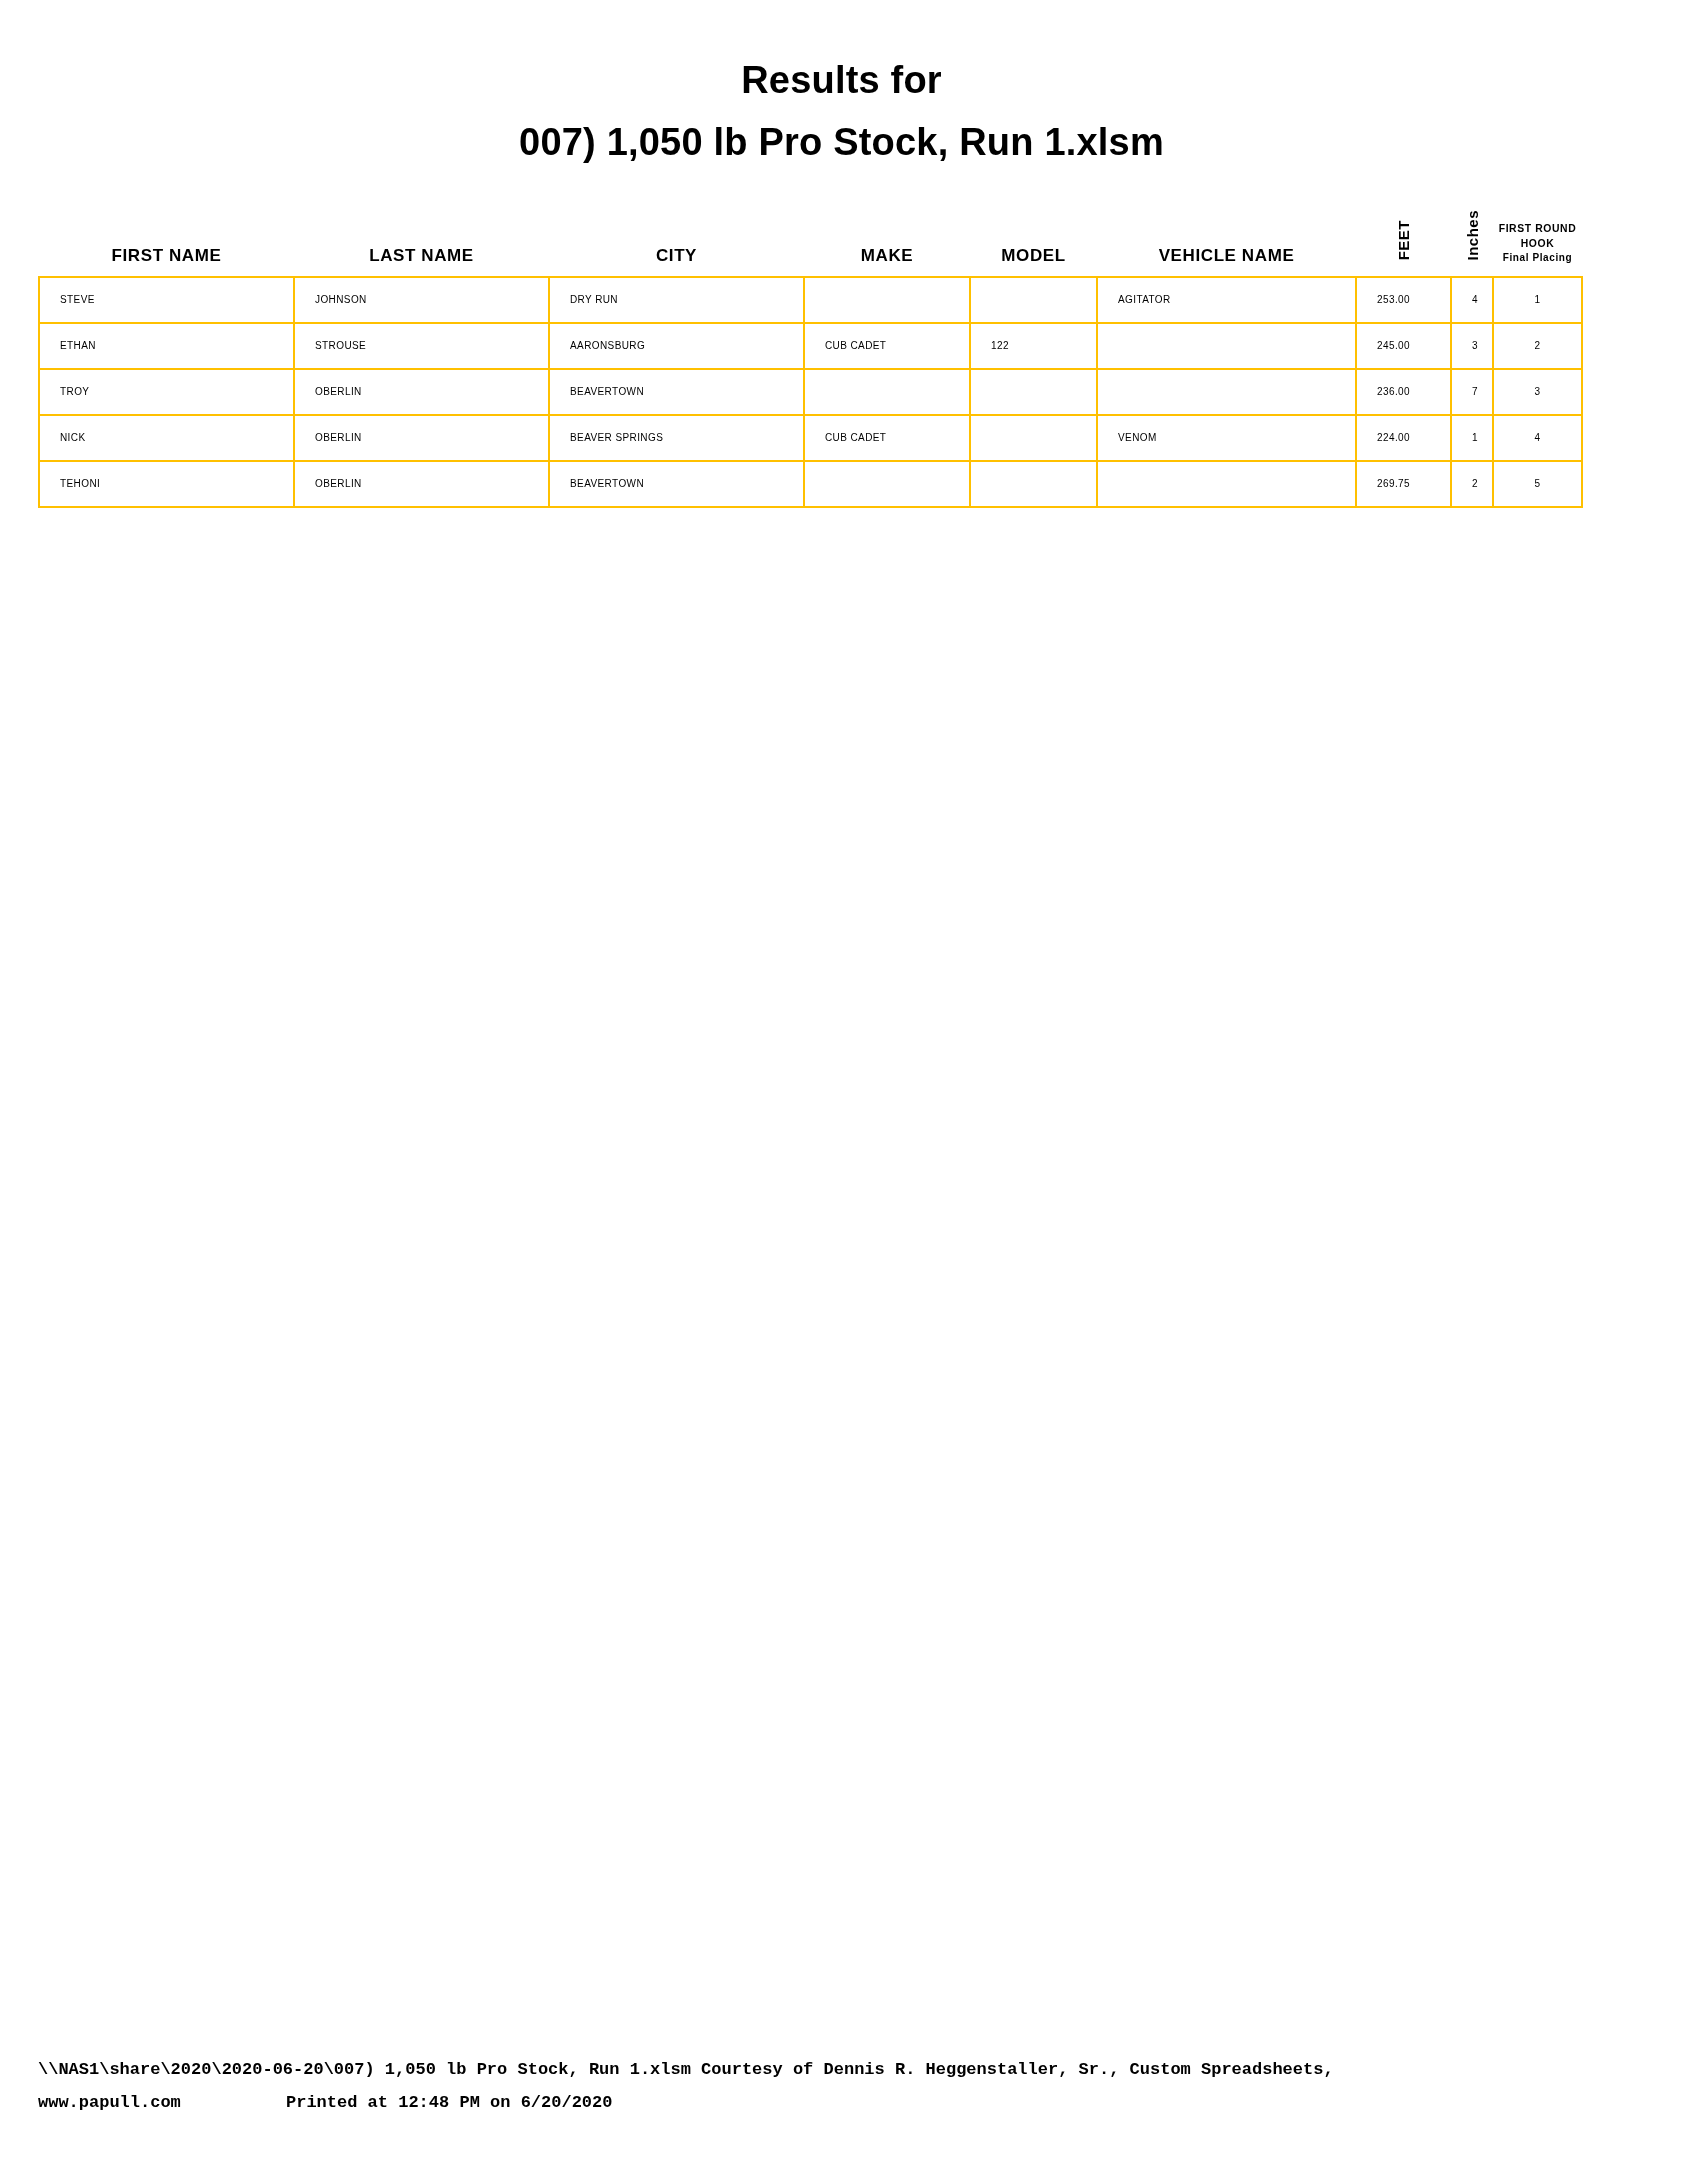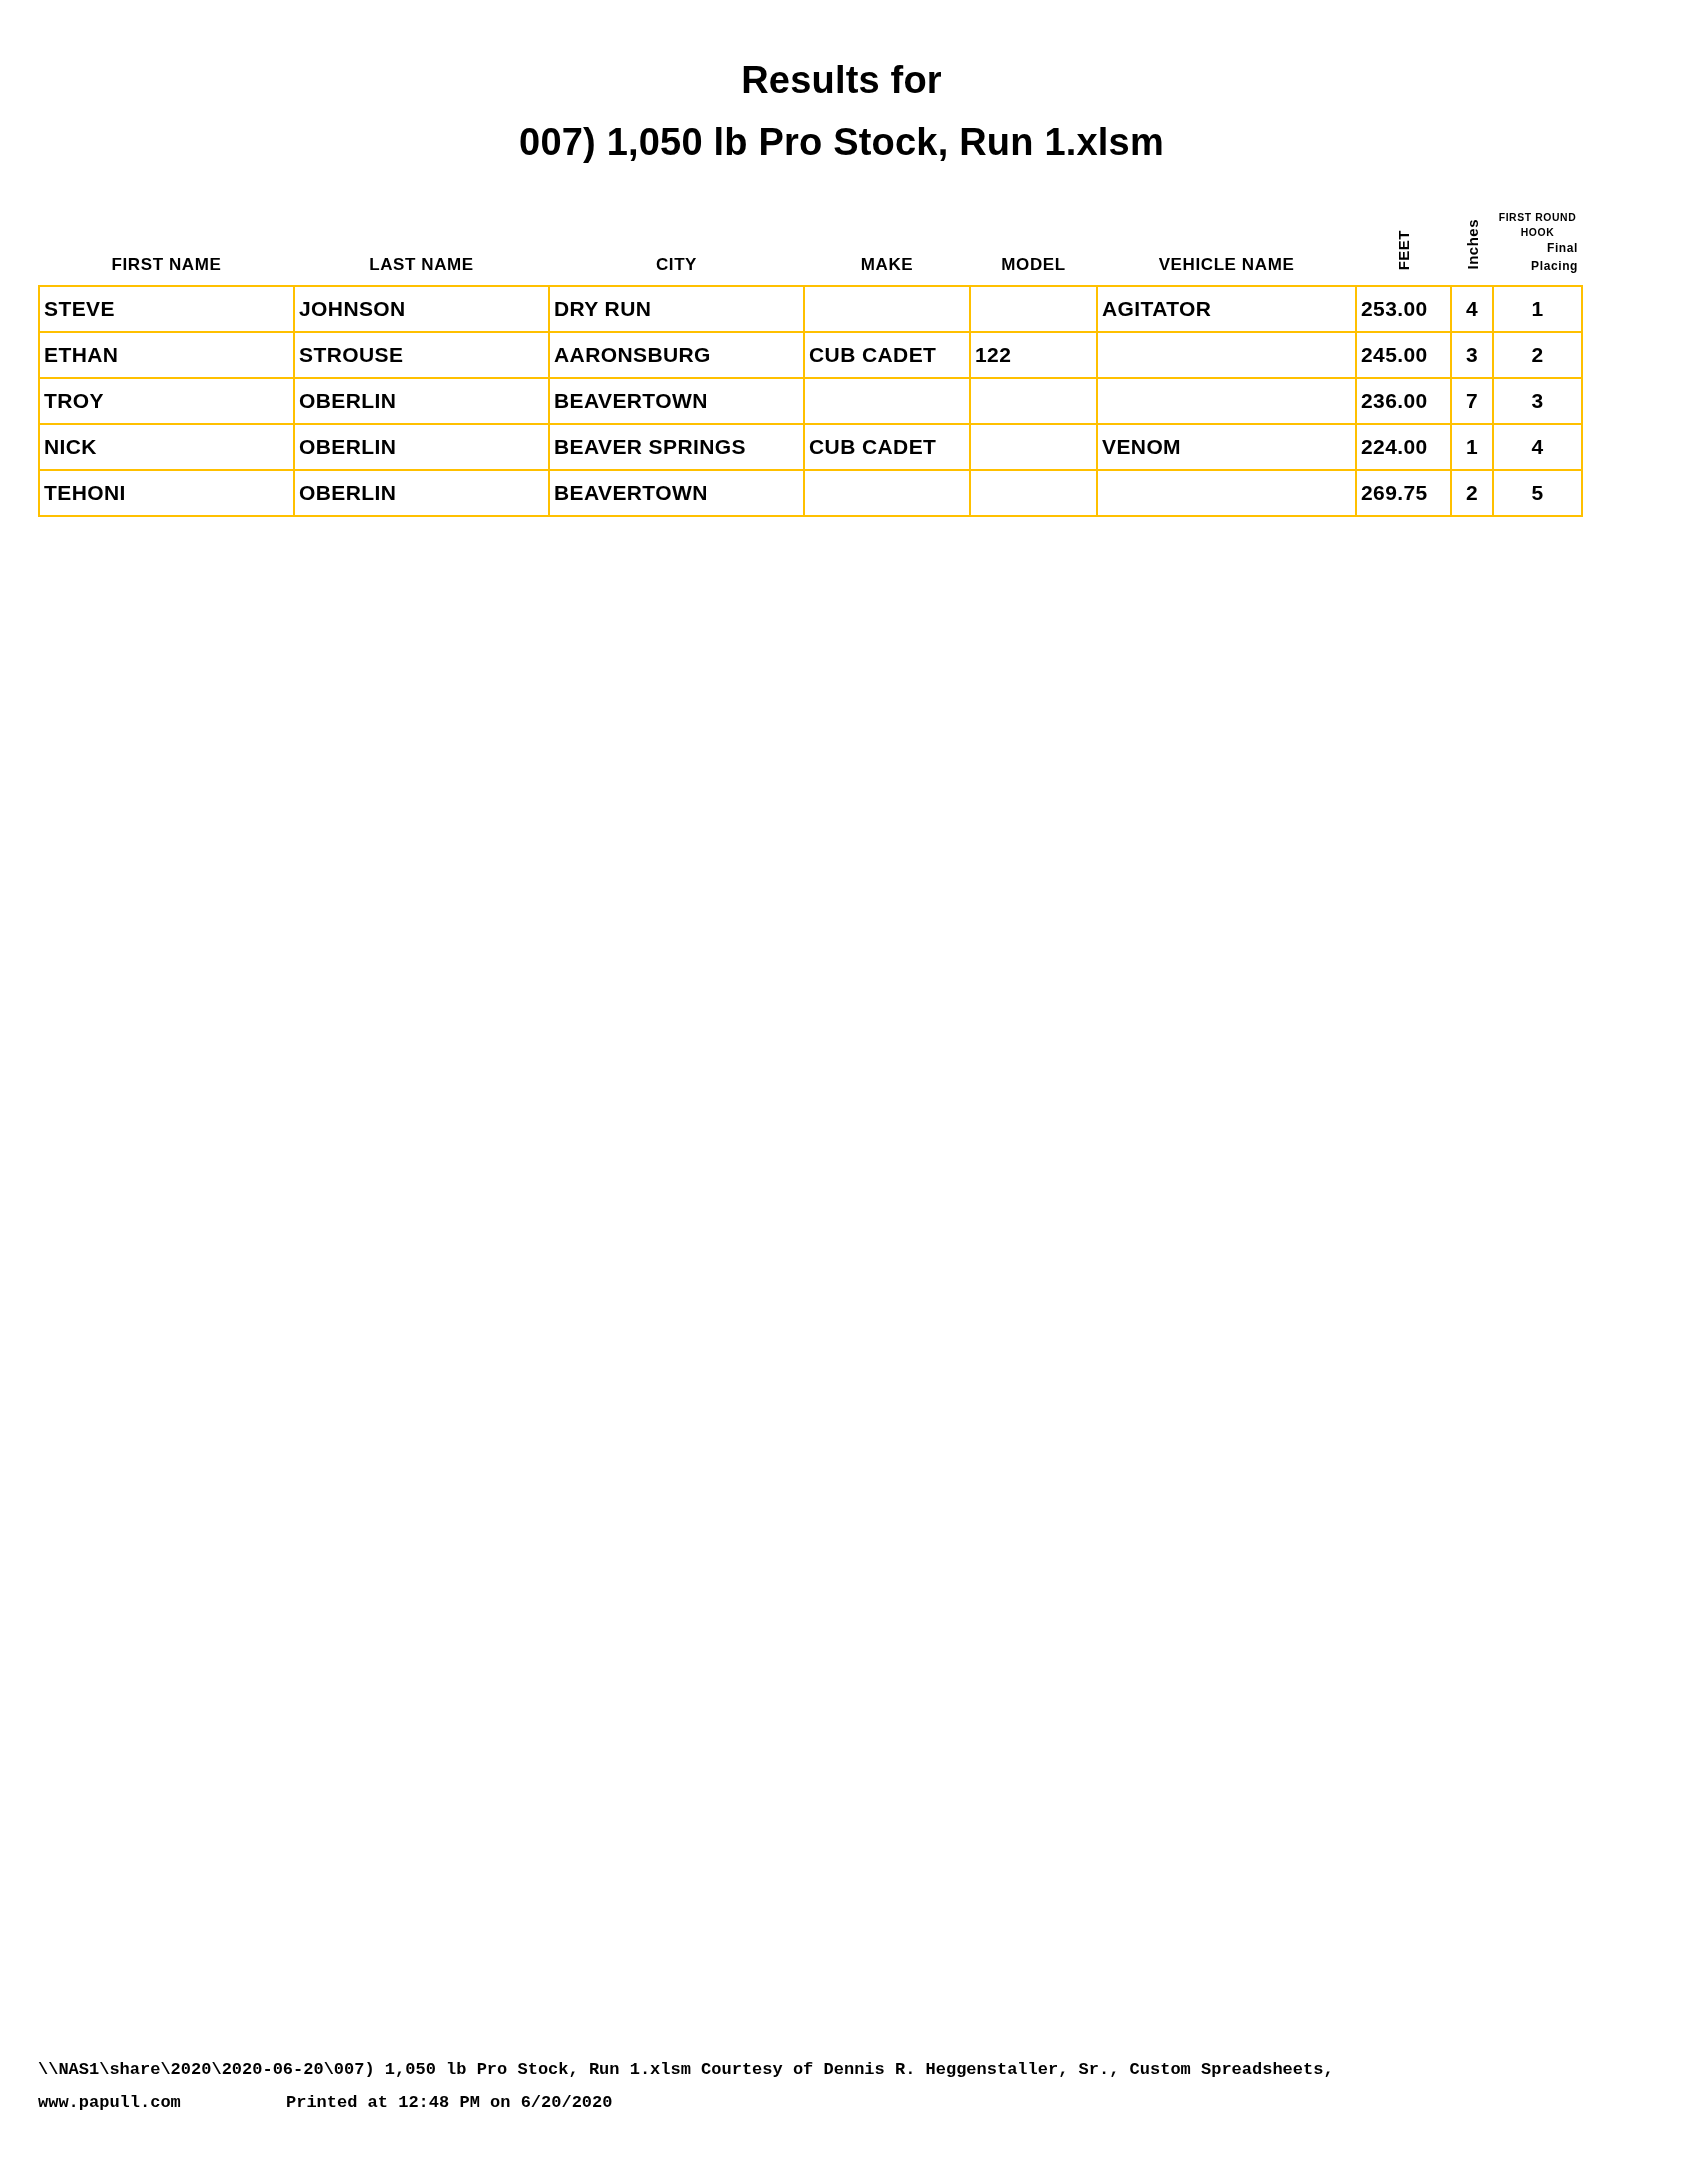--- a/index.html
+++ b/index.html
@@ -68,28 +68,28 @@
     font-weight: bold;
     letter-spacing: 0.5px;
     line-height: 1;
   }
   .stack-head {
     font-size: 10.4px;
     font-weight: bold;
     line-height: 1.45;
     text-align: center;
   }
-  .stack-head .l3 { font-size: 12px; text-align: right; }
+  .stack-head .l3 { font-size: 10px; }
 
   table.results tbody td {
     border: 2px solid #FFC000;
-    font-size: 21px;
-    font-weight: bold;
+    font-size: 10px;
+    font-weight: normal;
     height: 44px;
-    padding: 0 4px;
+    padding: 0 20px;
     letter-spacing: 0.4px;
     white-space: nowrap;
     overflow: hidden;
   }
   td.num {
     padding-right: 10px;
   }
   td.ctr {
     text-align: center;
     padding: 0 2px;

